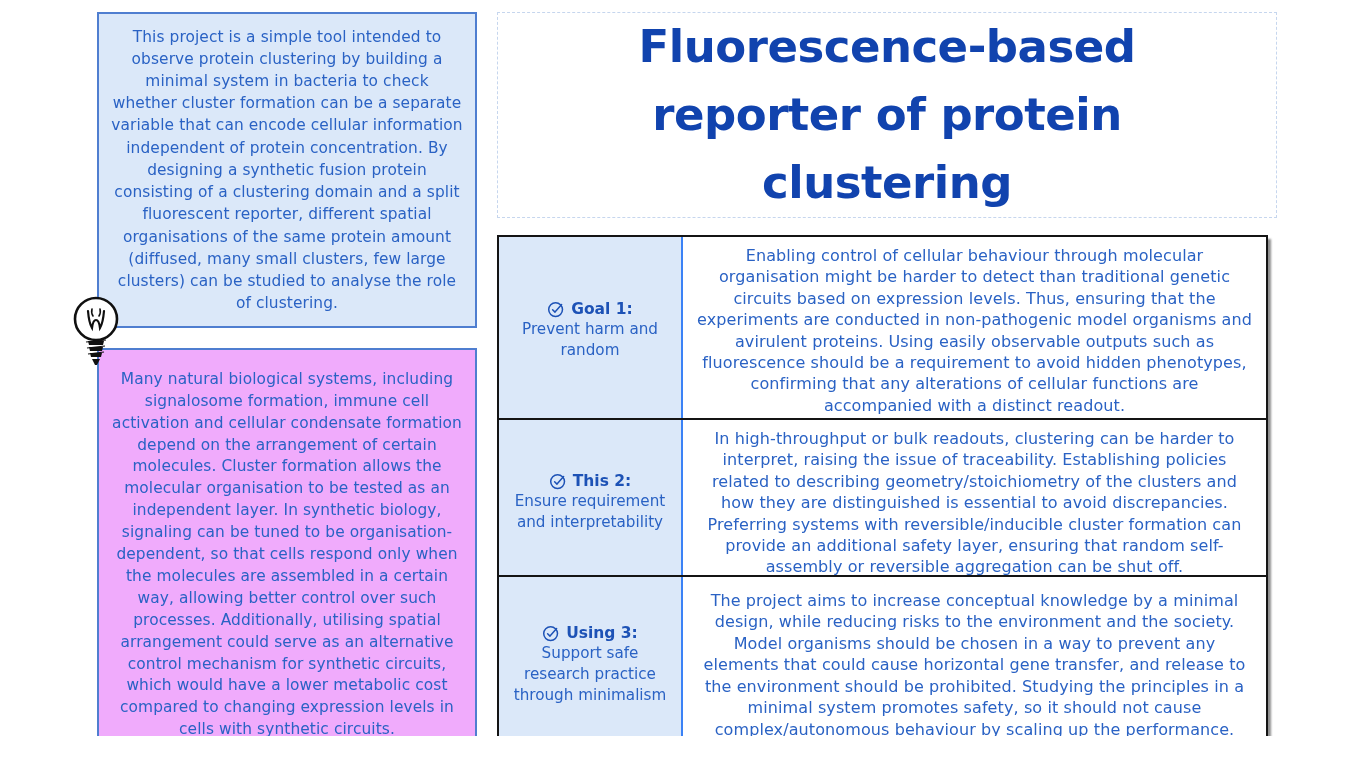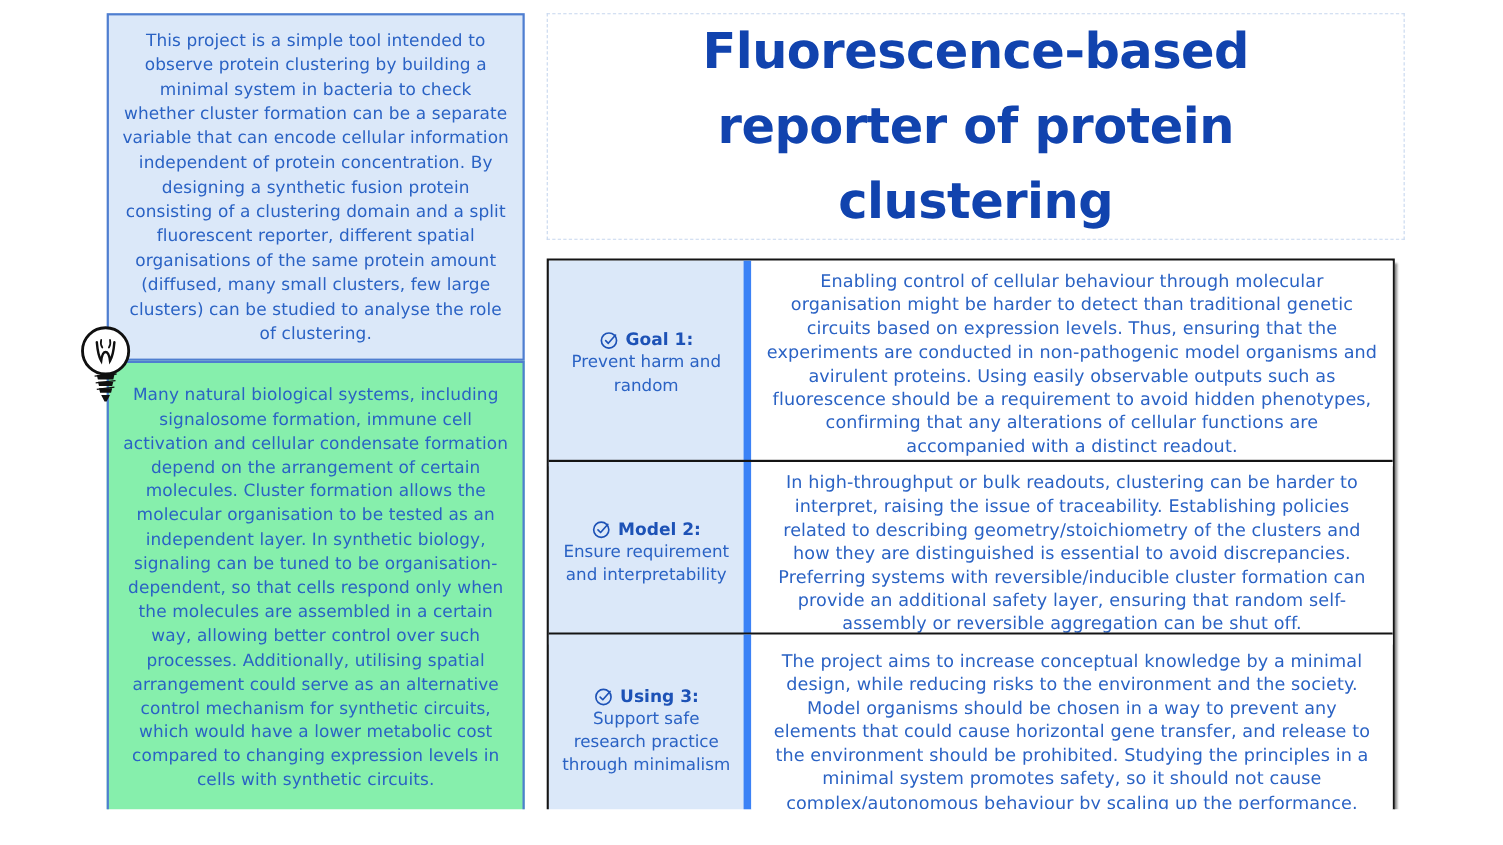--- a/index.html
+++ b/index.html
@@ -12,21 +12,21 @@
     position:absolute;left:97px;width:380px;box-sizing:border-box;
     border:2px solid #4f7ed0;background:#dbe8f9;
     display:flex;align-items:center;justify-content:center;
     padding:10px 12px;
   }
   .note-box p{
     margin:0;text-align:center;color:#2a62c4;
     font-size:15.4px;line-height:22.2px;letter-spacing:.1px;
   }
   .note-box.intro{top:12px;height:316px;}
-  .note-box.background{top:328px;height:414px;background:#86efac;}
+  .note-box.background{top:348px;height:414px;background:#f0abfc;}
   .note-box.background p{line-height:21.9px;}
   
   .bulb{position:absolute;left:70px;top:295px;width:54px;height:74px;z-index:5;}
   
   .title-box{
     position:absolute;left:497px;top:12px;width:780px;height:206px;box-sizing:border-box;
     border:1px dashed #c6d6ee;background:#ffffff;
     display:flex;align-items:center;justify-content:center;
   }
   .title-box h1{
@@ -36,21 +36,21 @@
   
   .goals-table{
     position:absolute;left:497px;top:235px;width:771px;height:520px;box-sizing:border-box;
     background:#ffffff;border:2px solid #141414;
     box-shadow:3px 4px 2px #8f8f8f;
     display:grid;grid-template-rows:181px 157px 1fr;
   }
   .g-row{display:grid;grid-template-columns:184px 1fr;}
   .g-row + .g-row{border-top:2px solid #141414;}
   .g-left{
-    background:#dbe8f9;border-right:7px solid #3b82f6;
+    background:#dbe8f9;border-right:2px solid #3b82f6;
     display:flex;flex-direction:column;align-items:center;justify-content:center;
     padding:6px 10px;box-sizing:border-box;text-align:center;
   }
   .g-head{
     display:flex;align-items:center;gap:6px;color:#1d52b6;
     font-weight:bold;font-size:15.5px;
   }
   .g-head .check{display:inline-flex;color:#1d52b6;}
   .g-sub{color:#2a62c4;font-size:15.2px;line-height:21px;margin-top:1px;}
   .g-right{
@@ -114,21 +114,21 @@
 
     <div class="g-row">
       <div class="g-left">
         <div class="g-head">
           <span class="check">
             <svg width="18" height="18" viewBox="0 0 18 18" xmlns="http://www.w3.org/2000/svg">
               <circle cx="8.6" cy="9.6" r="6.9" fill="none" stroke="currentColor" stroke-width="1.5"></circle>
               <path d="M5.6 9.7 L8 12.1 L14.6 4.6" fill="none" stroke="currentColor" stroke-width="1.5" stroke-linecap="round" stroke-linejoin="round"></path>
             </svg>
           </span>
-          <span>Model 2:</span>
+          <span>This 2:</span>
         </div>
         <div class="g-sub">Ensure requirement and interpretability</div>
       </div>
       <div class="g-right">
         <p>In high-throughput or bulk readouts, clustering can be harder to interpret, raising the issue of traceability. Establishing policies related to describing geometry/stoichiometry of the clusters and how they are distinguished is essential to avoid discrepancies. Preferring systems with reversible/inducible cluster formation can provide an additional safety layer, ensuring that random self-assembly or reversible aggregation can be shut off.</p>
       </div>
     </div>
 
     <div class="g-row">
       <div class="g-left">

